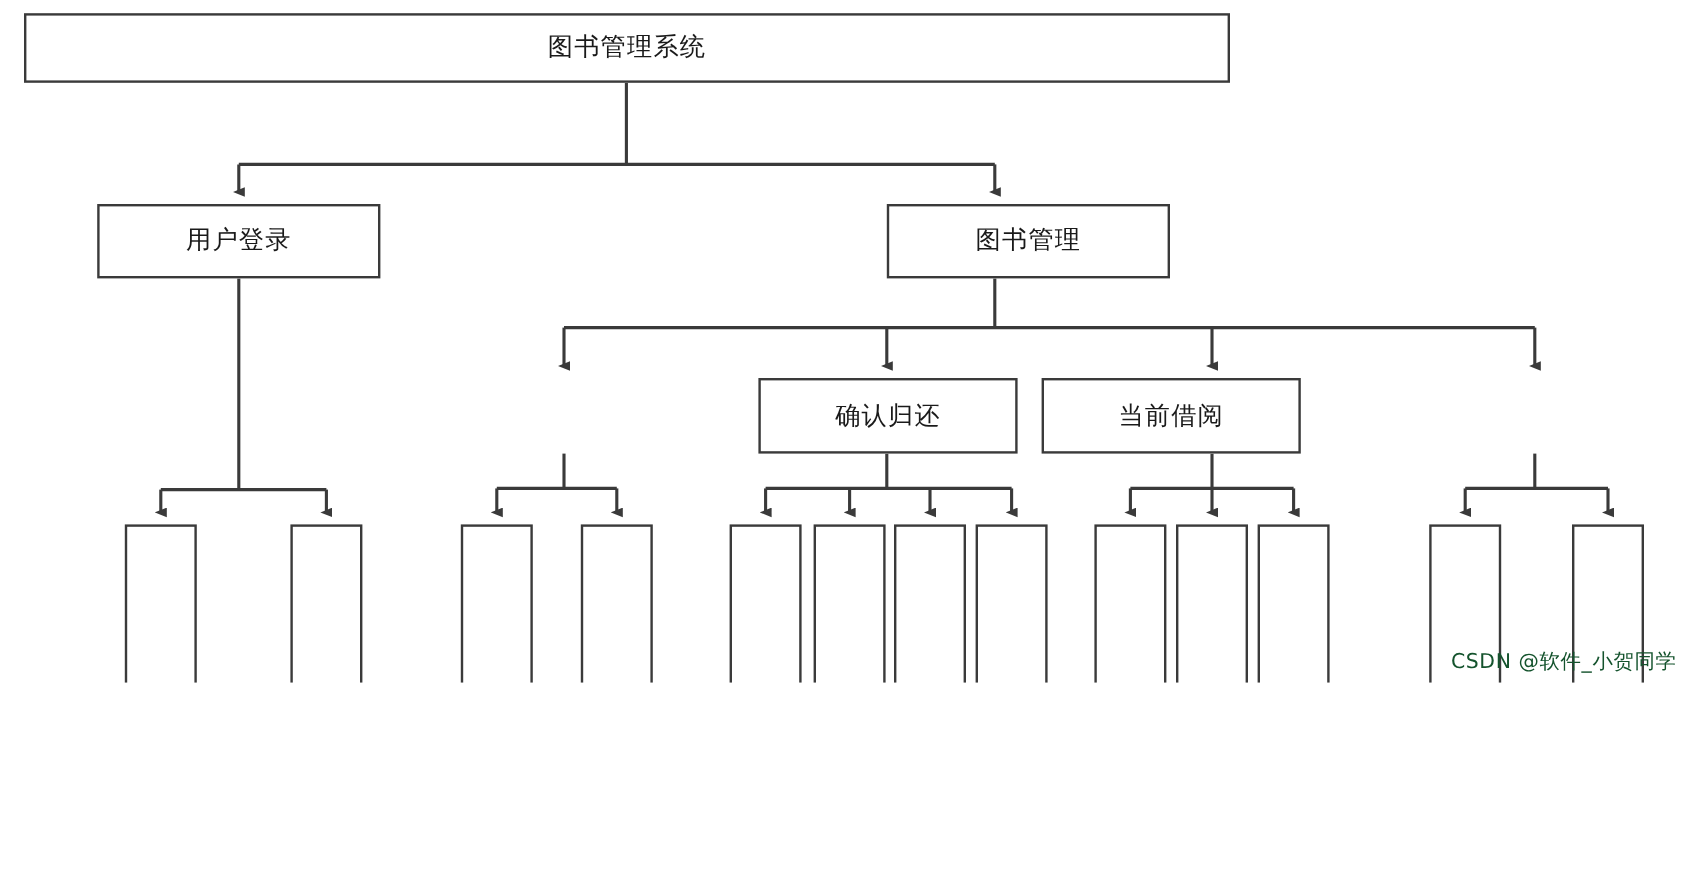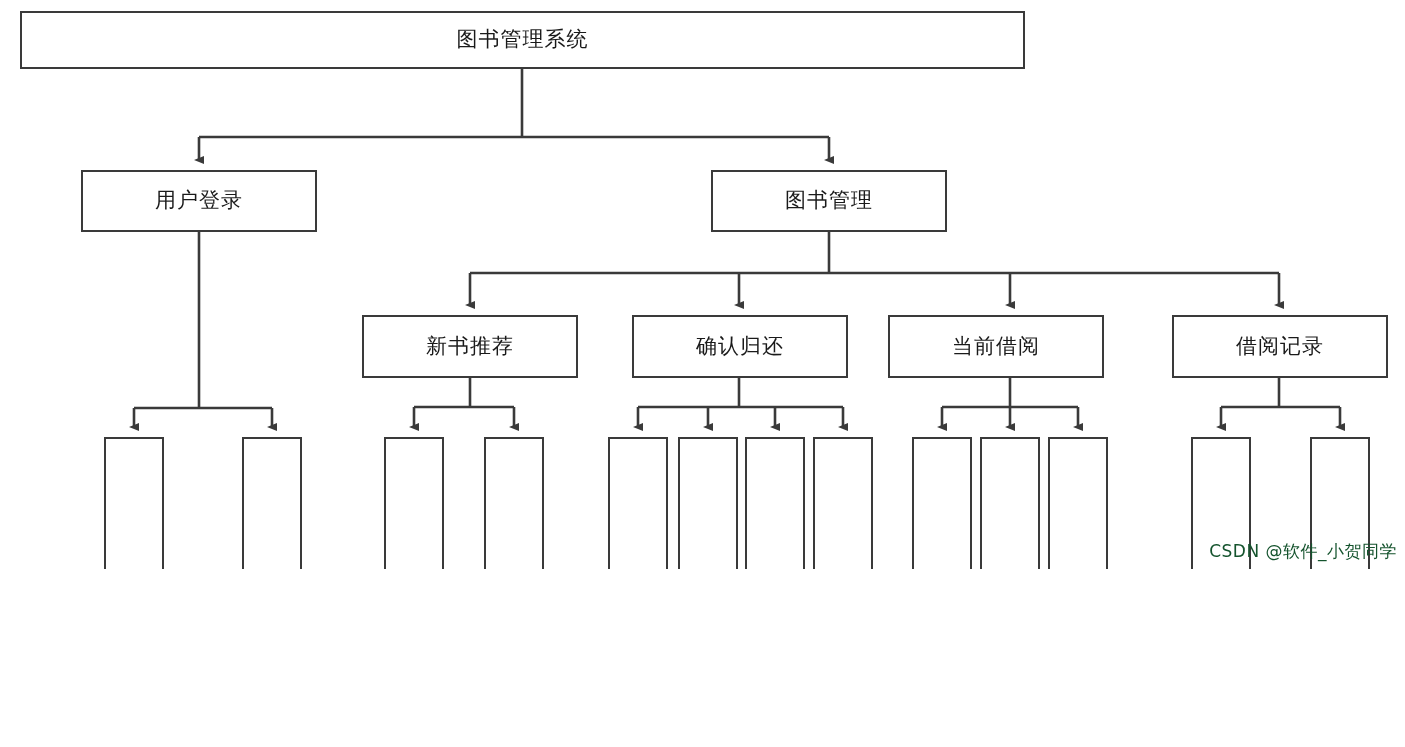--- a/index.html
+++ b/index.html
@@ -120,35 +120,29 @@
     </g>
   </svg>
 
   <div class="node node-h" style="left:20px; top:11px; width:1005px; height:58px;">
     <span>图书管理系统</span>
   </div>
 
   <div class="node node-h" style="left:81px; top:170px; width:236px; height:62px;">
     <span>用户登录</span>
   </div>
-  <div class="node node-h" style="left:711px; top:170px; width:236px; height:62px;">
+  <div class="node node-h" style="left:739px; top:170px; width:236px; height:62px;">
     <span>图书管理</span>
   </div>
 
-  <div class="node node-h" style="left:362px; top:315px; width:216px; height:63px;">
-    <span>新书推荐</span>
-  </div>
   <div class="node node-h" style="left:632px; top:315px; width:216px; height:63px;">
     <span>确认归还</span>
   </div>
-  <div class="node node-h" style="left:888px; top:315px; width:216px; height:63px;">
+  <div class="node node-h" style="left:868px; top:315px; width:216px; height:63px;">
     <span>当前借阅</span>
-  </div>
-  <div class="node node-h" style="left:1172px; top:315px; width:216px; height:63px;">
-    <span>借阅记录</span>
   </div>
 
   <div class="node node-v mid" style="left:104px; top:437px; width:60px; height:298px;">
     <span>用户登录</span>
   </div>
   <div class="node node-v mid" style="left:242px; top:437px; width:60px; height:298px;">
     <span>注销登录</span>
   </div>
 
   <div class="node node-v mid" style="left:384px; top:437px; width:60px; height:298px;">

